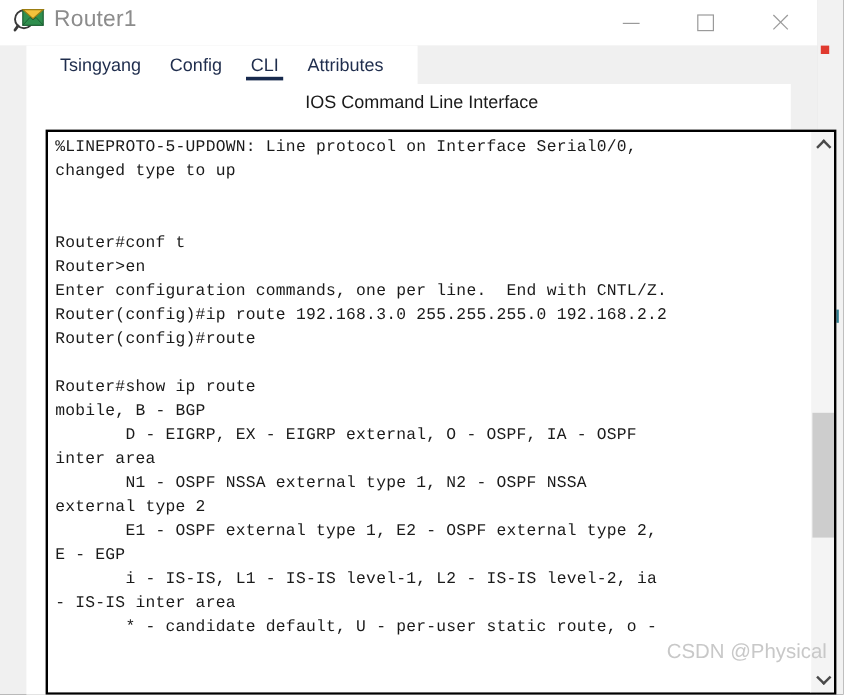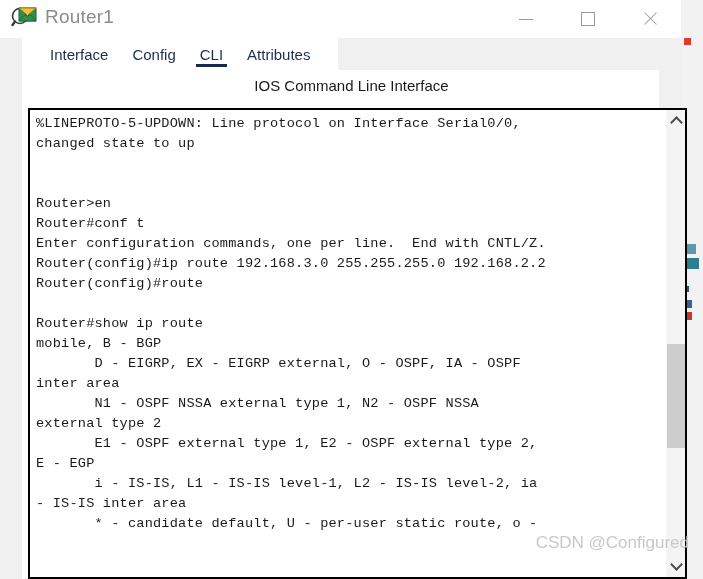--- a/index.html
+++ b/index.html
@@ -42,21 +42,21 @@
   .tabstrip { position:relative; height:32px; background:#f0f0f0; }
   .tabs { position:absolute; left:22px; top:0; height:32px; background:#ffffff; display:flex; align-items:center; padding:0 16px; }
   .tab { position:relative; font-size:15px; color:#1f2d4d; padding:0 12px; height:32px; display:flex; align-items:center; }
   .tab.active::after { content:""; position:absolute; left:8px; right:8px; bottom:3px; height:3px; background:#17294d; }
 
   
   .panel { position:absolute; left:22px; top:70px; width:637px; height:509px; background:#ffffff; }
   .panel-header { height:30px; display:flex; align-items:center; justify-content:center; font-size:15px; color:#1a1a1a;padding-left:22px; }
 
   
-  .terminal-wrap { position:absolute; left:6px; top:38px; width:659px; height:471px; border:2px solid #000000; background:#ffffff; display:flex; overflow:hidden; }
+  .terminal-wrap { position:absolute; left:16px; top:38px; width:659px; height:471px; border:2px solid #000000; background:#ffffff; display:flex; overflow:hidden; }
   .terminal { flex:1; padding:4px 6px 0 6px; overflow:hidden; }
   .term-line {
     font-family:"Liberation Mono", "DejaVu Sans Mono", monospace;
     font-size:13.6px; line-height:20px; color:#1a1a1a;
     white-space:pre; letter-spacing:.2px;
   }
 
   
   .vscroll { width:20px; background:#f4f4f4; position:relative; border-left:1px solid #ffffff; }
   .sb-arrow { position:absolute; left:0; width:20px; height:22px; display:flex; align-items:center; justify-content:center; }
@@ -105,38 +105,38 @@
             <span class="glyph-max"></span>
           </div>
         <div class="win-btn">
             <span class="glyph-close"></span>
           </div>
       </div>
     </div>
 
     <div class="tabstrip">
       <div class="tabs">
-        <div class="tab">Interface</div>
+        <div class="tab">Tsingyang</div>
         <div class="tab">Config</div>
         <div class="tab active">CLI</div>
         <div class="tab">Attributes</div>
       </div>
     </div>
 
     <div class="panel">
       <div class="panel-header">IOS Command Line Interface</div>
 
       <div class="terminal-wrap">
         <div class="terminal">
           <div class="term-line">%LINEPROTO-5-UPDOWN: Line protocol on Interface Serial0/0,</div>
-          <div class="term-line">changed state to up</div>
+          <div class="term-line">changed type to up</div>
           <div class="term-line">&nbsp;</div>
           <div class="term-line">&nbsp;</div>
+          <div class="term-line">Router#conf t</div>
           <div class="term-line">Router&gt;en</div>
-          <div class="term-line">Router#conf t</div>
           <div class="term-line">Enter configuration commands, one per line.  End with CNTL/Z.</div>
           <div class="term-line">Router(config)#ip route 192.168.3.0 255.255.255.0 192.168.2.2</div>
           <div class="term-line">Router(config)#route</div>
           <div class="term-line">&nbsp;</div>
           <div class="term-line">Router#show ip route</div>
           <div class="term-line">mobile, B - BGP</div>
           <div class="term-line">       D - EIGRP, EX - EIGRP external, O - OSPF, IA - OSPF</div>
           <div class="term-line">inter area</div>
           <div class="term-line">       N1 - OSPF NSSA external type 1, N2 - OSPF NSSA</div>
           <div class="term-line">external type 2</div>
@@ -154,14 +154,14 @@
             </div>
           <div class="sb-thumb"></div>
           <div class="sb-arrow sb-down">
               <span class="sb-chev"></span>
             </div>
         </div>
       </div>
     </div>
   </div>
 
-  <div class="watermark">CSDN @Configured</div>
+  <div class="watermark">CSDN @Physical</div>
 </div>
 
 </body></html>

